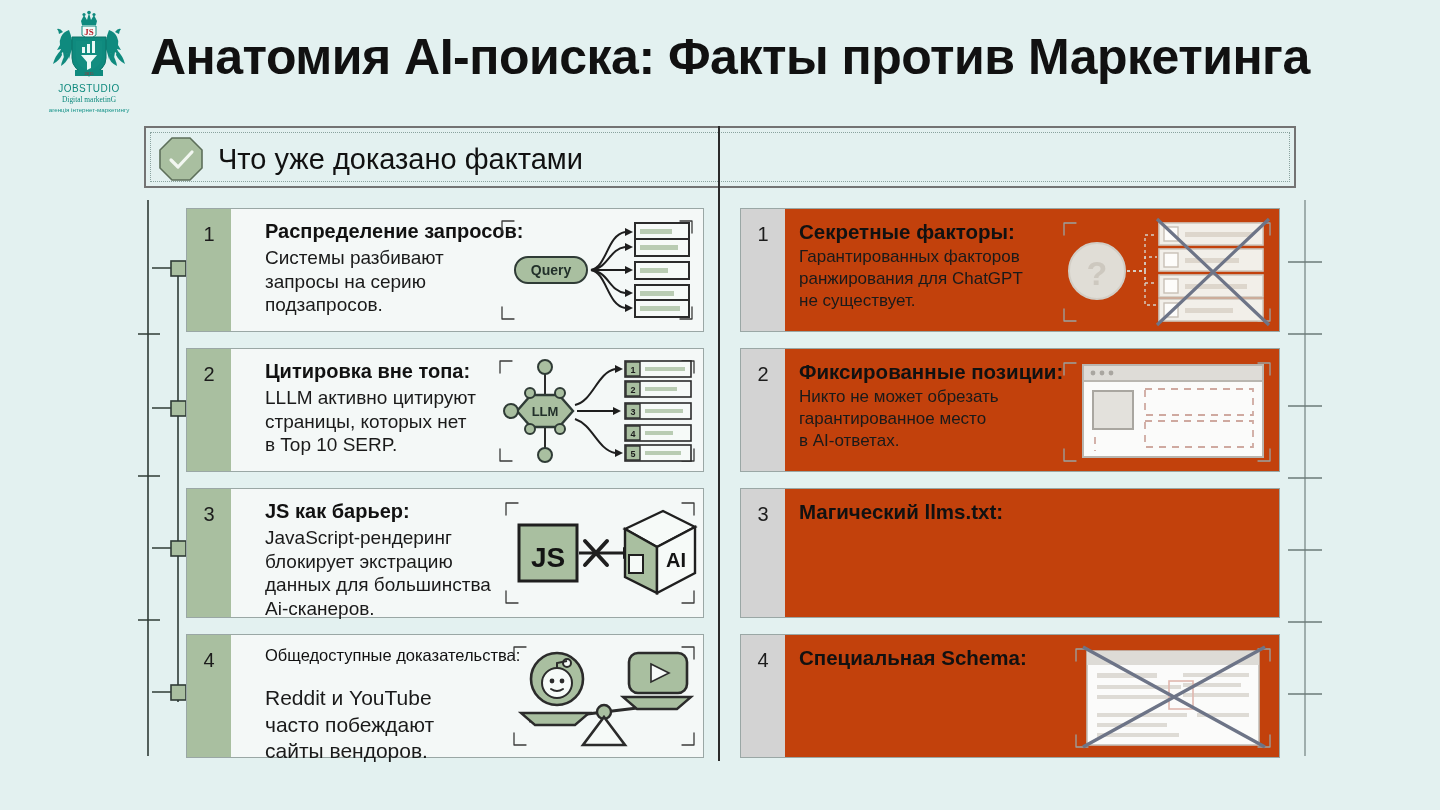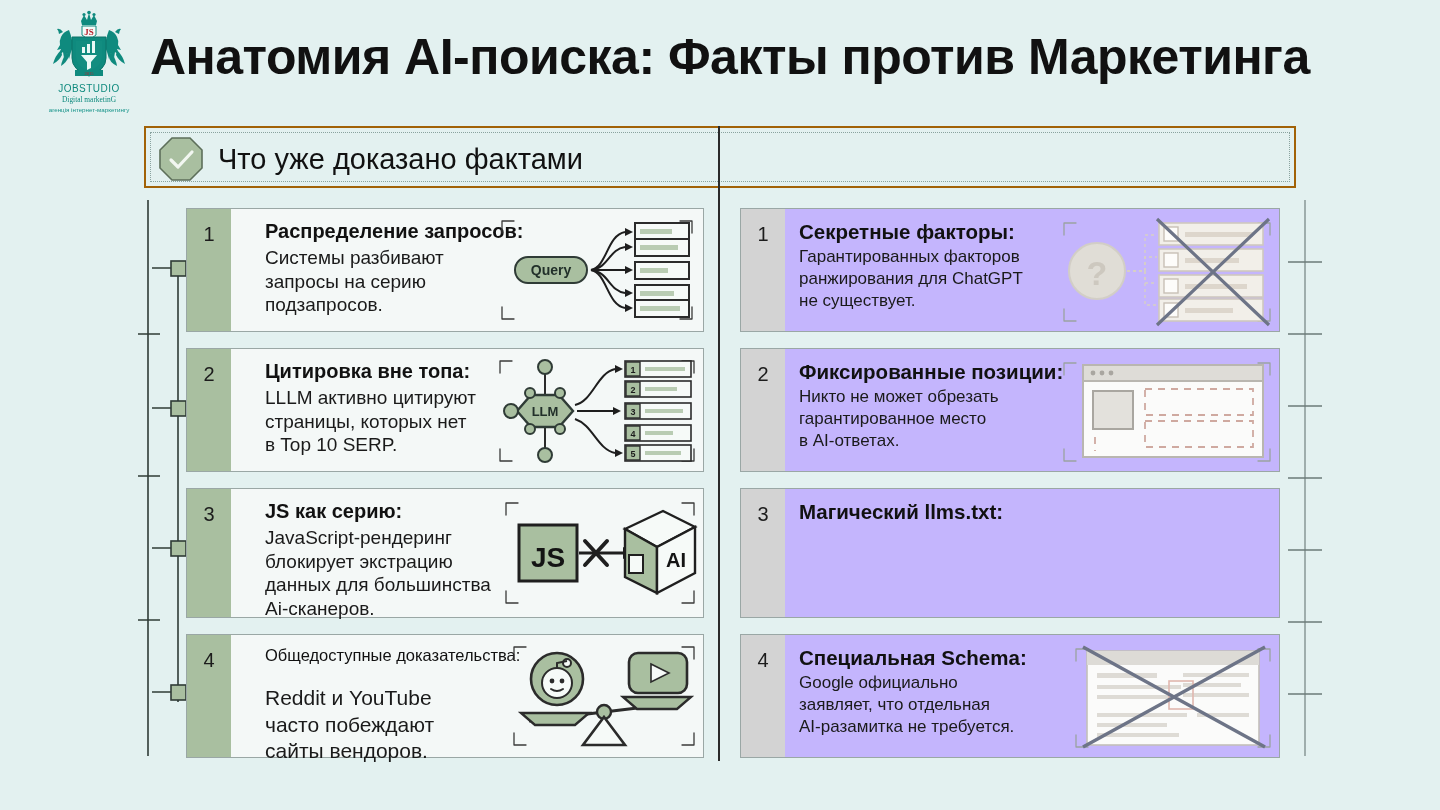--- a/index.html
+++ b/index.html
@@ -19,21 +19,21 @@
                color: #0f8a7e; margin-top: -1px; }
   .logo-sub { font-family: "Liberation Serif", serif; font-size: 7.4px; color: #0f8a7e; margin-top: 1px; }
   .logo-sub2 { font-family: "Liberation Sans", sans-serif; font-size: 6.2px; color: #17948a; margin-top: 1.5px; }
 
   
   .title { position: absolute; left: 150px; top: 28px; font-size: 50px; font-weight: 700;
            color: #111; letter-spacing: -0.5px; white-space: nowrap; }
 
   
   .headband { position: absolute; left: 144px; top: 126px; width: 1152px; height: 62px;
-              border: 2px solid #a16207; background: #e3f1f0; }
+              border: 2px solid #737373; background: #e3f1f0; }
   .headband .hb-inner { position: absolute; inset: 4px; border: 1px dotted #8aa39f; }
   .hcol { position: absolute; top: 0; height: 62px; display: flex; align-items: center; }
   .hcol.left { left: 12px; }
   .hcol.right { left: 600px; }
   .oct { width: 46px; height: 46px; flex: 0 0 46px; position: relative; }
   .oct svg { display: block; }
   .htext { font-size: 29px; font-weight: 500; color: #111; margin-left: 14px; white-space: nowrap; }
   .hcol.right .htext { font-size: 27px; }
 
   
@@ -44,21 +44,21 @@
   .rail-right { position: absolute; left: 1280px; top: 200px; width: 50px; height: 560px; }
   .card { position: absolute; display: flex; border: 1px solid #9aa7a5; }
   .card.left { left: 186px; width: 518px; }
   .card.right { left: 740px; width: 540px; }
   .card .numstrip { width: 44px; flex: 0 0 44px; display: flex; justify-content: center;
                     padding-top: 14px; font-size: 20px; color: #1c1c1c; }
   .card.left .numstrip { background: #a9bfa0; }
   .card.right .numstrip { background: #d3d3d3; }
   .card .body { flex: 1; position: relative; padding: 11px 8px 8px 14px; }
   .card.left .body { background: #f4f8f7; padding-left: 34px; }
-  .card.right .body { background: #c4b5fd; }
+  .card.right .body { background: #c2410c; }
   .card .heading { font-size: 20px; font-weight: 700; color: #111; line-height: 1.18; white-space: nowrap; }
   .card .desc { font-size: 19px; color: #1a1a1a; line-height: 1.26; margin-top: 2px; white-space: pre-line; }
   .card.right .heading { font-size: 20.5px; }
   .card.right .desc { font-size: 17px; line-height: 1.28; }
   .card .art { position: absolute; right: 6px; top: 6px; }
 
   
   .card .heading.sm { font-size: 16.5px; font-weight: 500; }
   .card .desc.big { font-size: 21px; margin-top: 20px; }
 
@@ -286,21 +286,21 @@
             <rect x="148" y="96" width="36" height="4"></rect>
           </g>
         </svg>
       </div>
     </div>
   </div>
 
   <div class="card left" style="top:488px;height:130px;">
     <div class="numstrip">3</div>
     <div class="body">
-      <div class="heading">JS как серию:</div>
+      <div class="heading">JS как барьер:</div>
       <div class="desc">JavaScript-рендеринг
 блокирует экстрацию
 данных для большинства
 Ai-сканеров.</div>
       <div class="art">
         <svg width="194" height="116" viewBox="0 0 194 116">
           <g stroke="#3a3a3a" stroke-width="1.3" fill="none" stroke-linecap="round">
             <path d="M3 8 h12 M3 8 v12"></path>
               <path d="M191 8 h-12 M191 8 v12"></path>
             <path d="M3 108 h12 M3 108 v-12"></path>
@@ -445,23 +445,20 @@
     <div class="numstrip">3</div>
     <div class="body">
       <div class="heading">Магический llms.txt:</div>
     </div>
   </div>
 
   <div class="card right" style="top:634px;height:124px;">
     <div class="numstrip">4</div>
     <div class="body">
       <div class="heading">Специальная Schema:</div>
-      <div class="desc">Google официально
-заявляет, что отдельная
-AI-разамитка не требуется.</div>
       <div class="art">
         <svg width="200" height="112" viewBox="0 0 200 112">
           <g stroke="#9aa3a1" stroke-width="1.3" fill="none" stroke-linecap="round">
             <path d="M3 8 h12 M3 8 v12"></path>
               <path d="M197 8 h-12 M197 8 v12"></path>
             <path d="M3 106 h12 M3 106 v-12"></path>
               <path d="M197 106 h-12 M197 106 v-12"></path>
           </g>
           <rect x="14" y="10" width="172" height="94" fill="#fbfbfa" stroke="#c3c0ba" stroke-width="1.6"></rect>
           <rect x="14" y="10" width="172" height="14" fill="#dddbd6"></rect>

